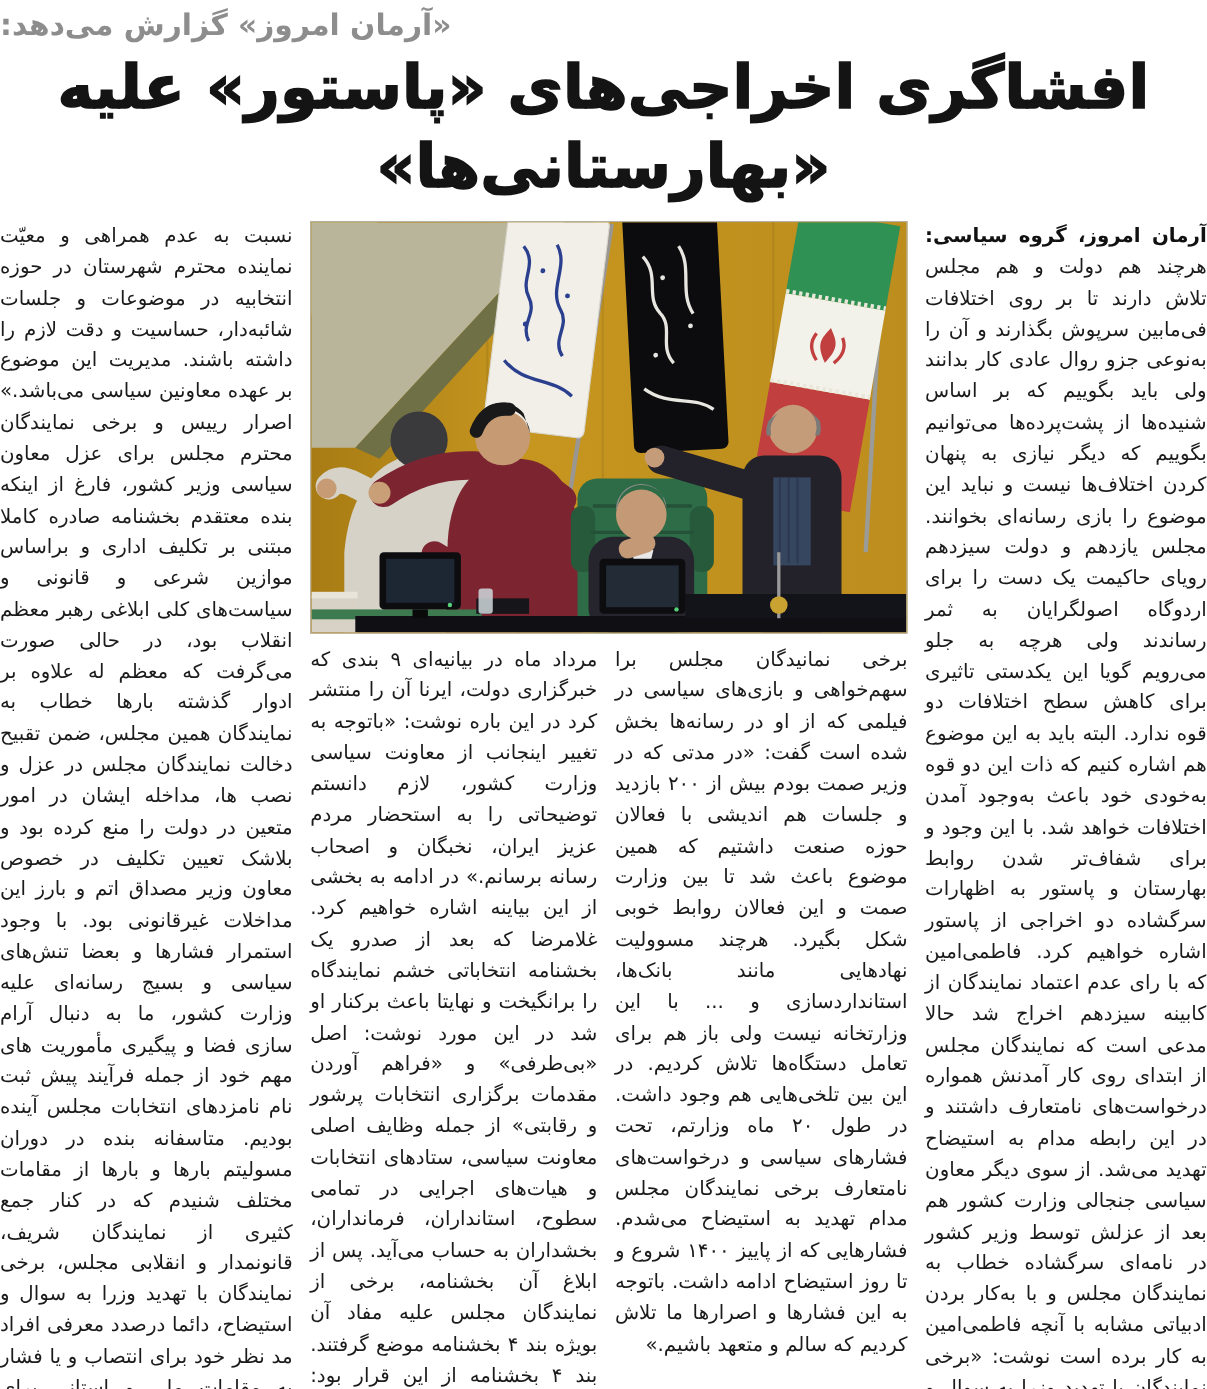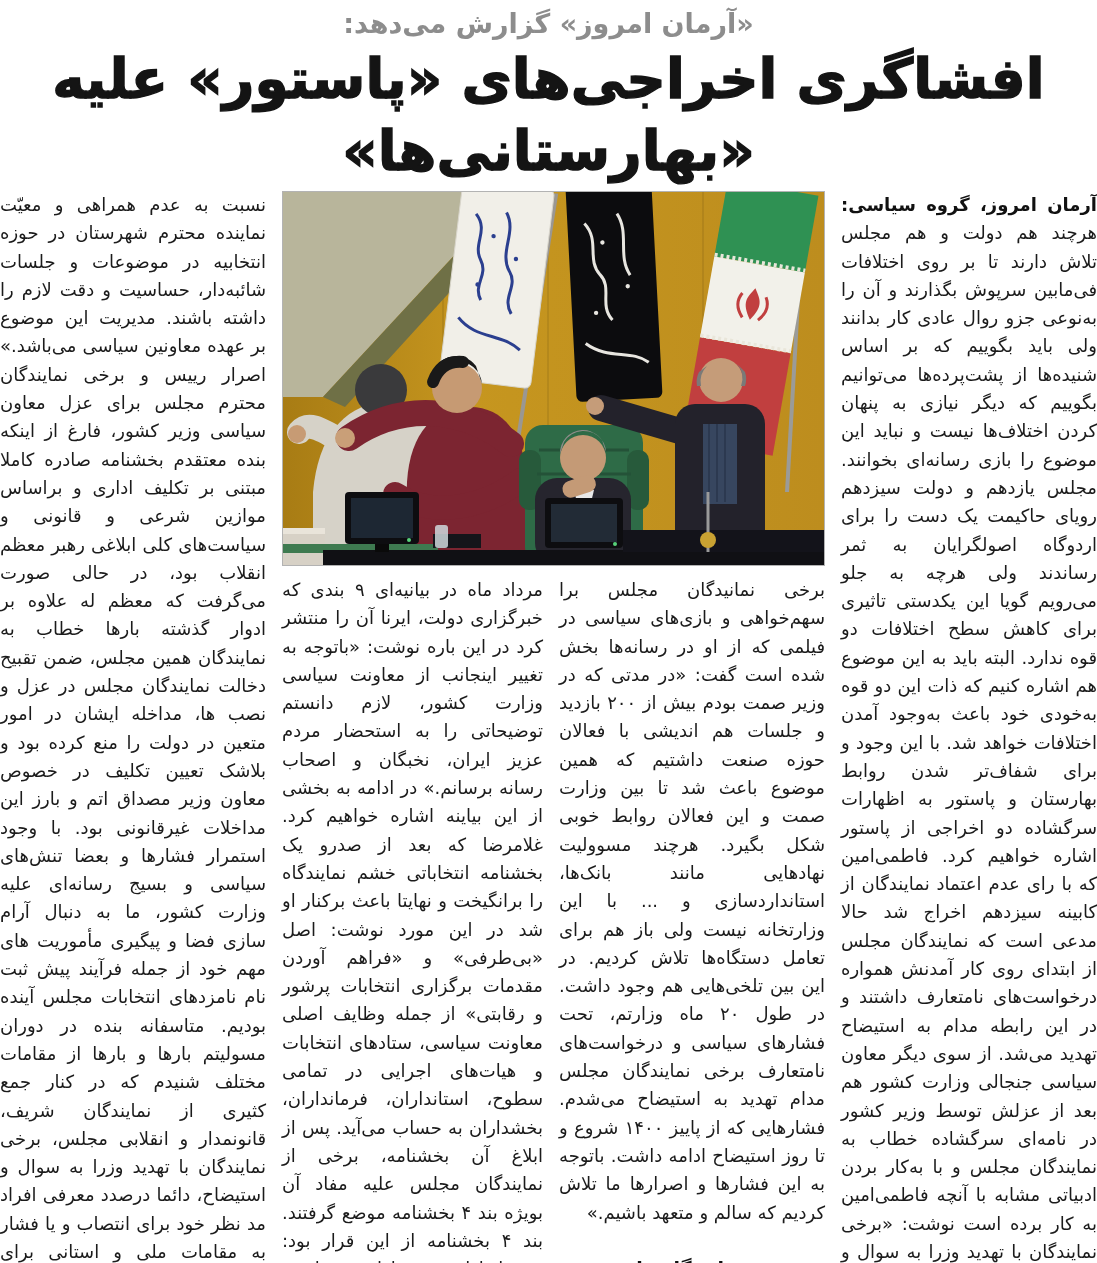--- a/index.html
+++ b/index.html
@@ -8,32 +8,32 @@
     position: relative;
     width: 1097px; height: 1263px;
     margin: 0 auto;
     background: #ffffff;
     overflow: hidden;
     font-family: "DejaVu Sans", sans-serif;
     direction: rtl;
   }
   .kicker {
     margin-top: 8px;
-    text-align: center;
+    text-align: left;
     font-size: 27px;
     font-weight: bold;
     color: #8d8d8d;
   }
   .headline {
     text-align: center;
     font-size: 55px;
     font-weight: bold;
     color: #141414;
     -webkit-text-stroke: 1.4px #141414;
-    margin: 4px 0 4px 0;
+    margin: 4px 0 14px 0;
     letter-spacing: -1px;
     line-height: 72px;
   }
   .content {
     display: grid;
     grid-template-columns: 256px 543px 266px;
     column-gap: 16px;
     direction: rtl;
     align-items: start;
   }

